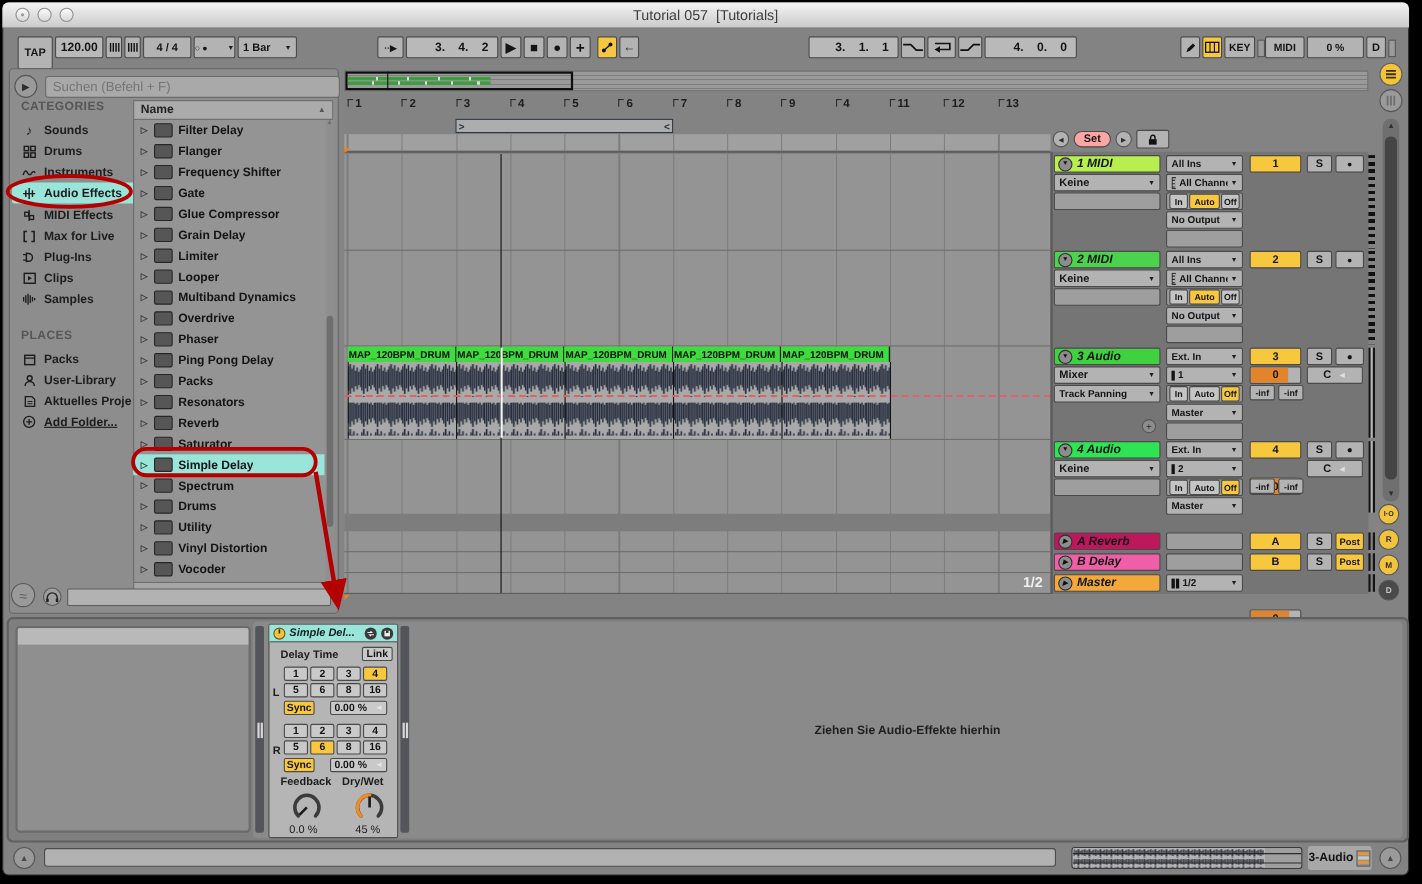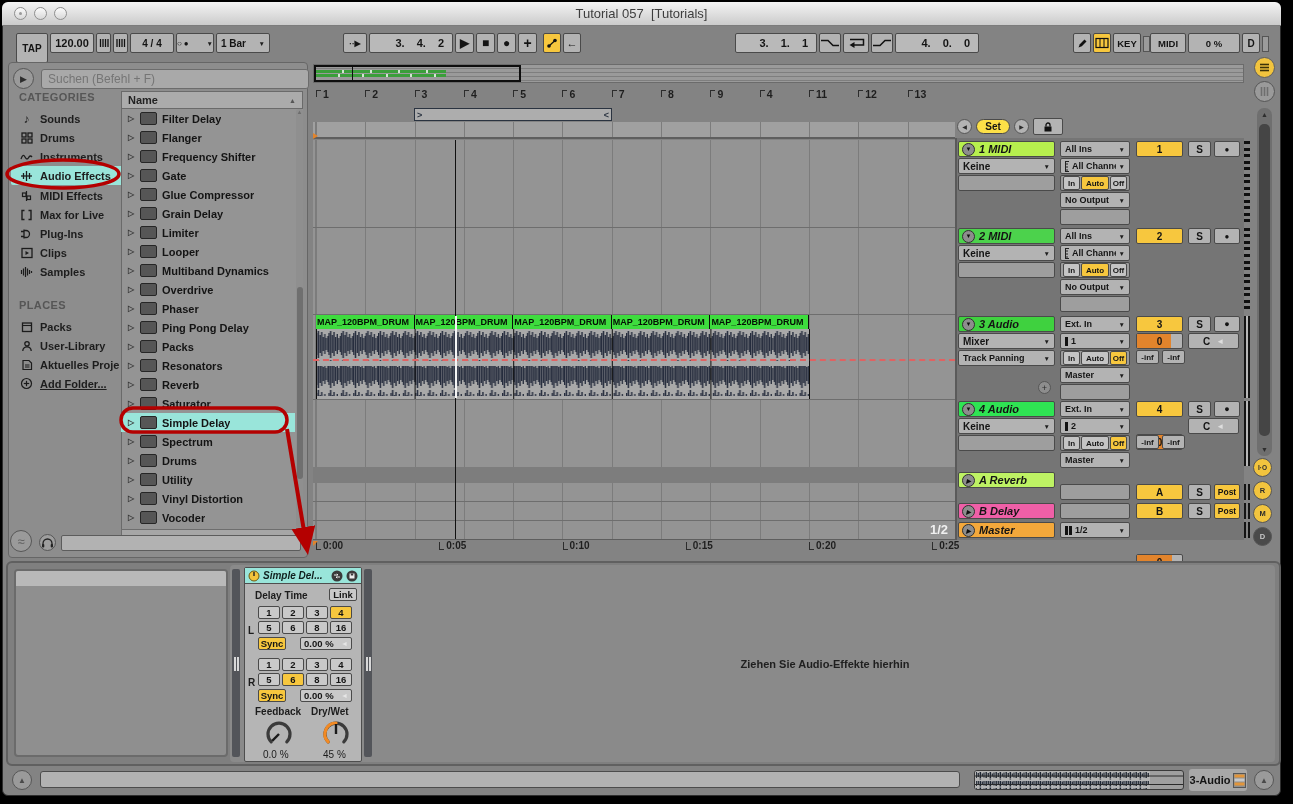--- a/index.html
+++ b/index.html
@@ -496,21 +496,21 @@
       </div>
     </div>
   <div class="abs" style="left:414px;top:108px;width:198px;height:13px;background:#adadad;border:1.5px solid #2a3340;box-sizing:border-box;display:flex;align-items:center;justify-content:space-between;padding:0 2px;font-size:9px;font-weight:bold;color:#2a3340">
     <span>&gt;</span>
     <span>&lt;</span>
   </div>
   <div class="abs gridlanes" style="left:313px;top:122px;width:642px;height:17px;background-color:#a0a0a0;background-position:3px 0;border-bottom:2px solid #5e5e5e;box-sizing:border-box"></div>
   <div class="abs" style="left:313px;top:133px;width:0;height:0;border-left:5px solid #e2842c;border-top:3px solid transparent;border-bottom:3px solid transparent"></div>
 
   <div class="circ" style="left:957px;top:119px;width:15px;height:15px;font-size:6px;background:#b3b3b3">◀</div>
-  <div class="abs" style="left:976px;top:119px;width:34px;height:15px;background:#fde047;border:1px solid #4a4a4a;border-radius:8px;display:flex;align-items:center;justify-content:center;font-size:10px;font-weight:bold;color:#141414;box-sizing:border-box">Set</div>
+  <div class="abs" style="left:976px;top:119px;width:34px;height:15px;background:#fca5a5;border:1px solid #4a4a4a;border-radius:8px;display:flex;align-items:center;justify-content:center;font-size:10px;font-weight:bold;color:#141414;box-sizing:border-box">Set</div>
   <div class="circ" style="left:1014px;top:119px;width:15px;height:15px;font-size:6px;background:#b3b3b3">▶</div>
   <div class="cell" style="left:1033px;top:118px;width:30px;height:17px">
       <svg width="12" height="12">
         <rect x="2.5" y="5.5" width="7" height="5" fill="#111"></rect>
         <path d="M4 5.5 V4 a2 2 0 0 1 4 0 V5.5" fill="none" stroke="#111" stroke-width="1.3"></path>
       </svg>
     </div>
 
   <div class="abs gridlanes" style="left:313px;top:140px;width:642px;height:399px;background-color:#949494;background-position:3px 0"></div>
   <div class="hsep" style="top:227px"></div>
@@ -573,41 +573,20 @@
         <rect x="295.8" y="0" width="1" height="70"></rect>
         <rect x="394.4" y="0" width="1" height="70"></rect>
         <rect x="493" y="0" width="1" height="70"></rect>
       </g>
   </svg>
   <div class="abs" style="left:313px;top:359px;width:642px;height:0;border-top:2px dashed #e06262"></div>
   <div class="abs" style="left:455px;top:140px;width:1px;height:399px;background:#111"></div>
   <div class="abs" style="left:455px;top:316px;width:1.5px;height:82px;background:#f4f4f4"></div>
   <div class="abs" style="left:880px;top:521px;width:68px;height:17px;display:flex;align-items:center;justify-content:flex-end;font-size:13px;font-weight:bold;color:#f0f0f0">1/2</div>
 
-  <div class="abs" style="left:313px;top:540px;width:642px;height:18px;display:flex;padding-left:3px;box-sizing:border-box;align-items:flex-start">
-
-  <div class="time-lab">
-        <span>0:00</span>
-      </div>
-      <div class="time-lab">
-        <span>0:05</span>
-      </div>
-      <div class="time-lab">
-        <span>0:10</span>
-      </div>
-      <div class="time-lab">
-        <span>0:15</span>
-      </div>
-      <div class="time-lab">
-        <span>0:20</span>
-      </div>
-      <div class="time-lab">
-        <span>0:25</span>
-      </div>
-    </div>
   <div class="abs" style="left:313px;top:541px;width:0;height:0;border-left:5px solid #e2842c;border-bottom:5px solid transparent"></div>
 
   <div class="abs" style="left:955px;top:138px;width:289px;height:402px;background:#757575;border-left:2px solid #5a5a5a;box-sizing:border-box"></div>
 
   <div class="cell tname" style="left: 958px; top: 141px; width: 97px; height: 16px; background: rgb(183, 239, 78);">
       <span class="unfold">
         <span>▼</span>
       </span>
       <span>1 MIDI</span>
     </div>
@@ -771,21 +750,21 @@
       <span>0</span>
     </div>
   <div class="cell" style="left:1188px;top:418px;width:51px;height:16px;gap:6px">
       <span>C</span>
       <span style="font-size:8px;color:#dedede">◄</span>
     </div>
   <div class="cell inf" style="left:1136px;top:435px;width:23px;height:14px">-inf</div>
   <div class="cell inf" style="left:1162px;top:435px;width:23px;height:14px">-inf</div>
   <div class="meterline m-lines" style="left:1244px;top:401px;height:65px;background:#b8b8b8"></div>
 
-  <div class="cell tname" style="left: 958px; top: 472px; width: 97px; height: 16px; background: #bef264;">
+  <div class="cell tname" style="left: 958px; top: 484px; width: 97px; height: 16px; background: #be185d;">
       <span class="unfold">
         <span style="font-size:6px">▶</span>
       </span>
       <span>A Reverb</span>
     </div>
   <div class="cell" style="left:1060px;top:484px;width:70px;height:16px;background:#9e9e9e"></div>
   <div class="cell yellow" style="left:1136px;top:484px;width:47px;height:16px">A</div>
   <div class="cell" style="left:1188px;top:484px;width:23px;height:16px">S</div>
   <div class="cell yellow" style="left:1214px;top:484px;width:26px;height:16px;font-size:8.5px">Post</div>
   <div class="meterline m-lines" style="left:1244px;top:484px;height:16px"></div>

